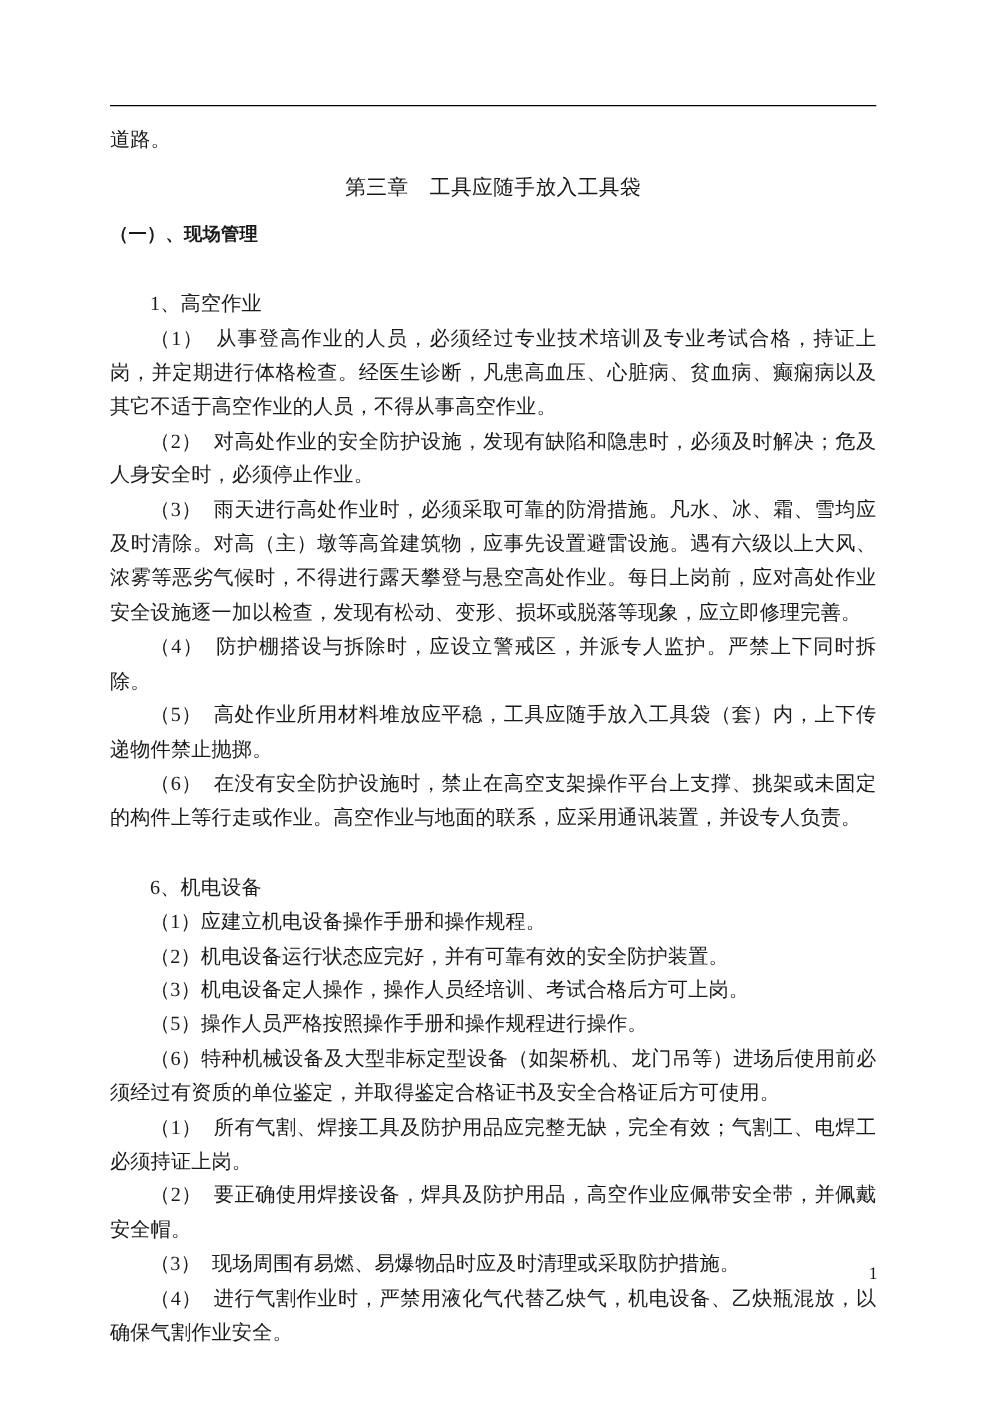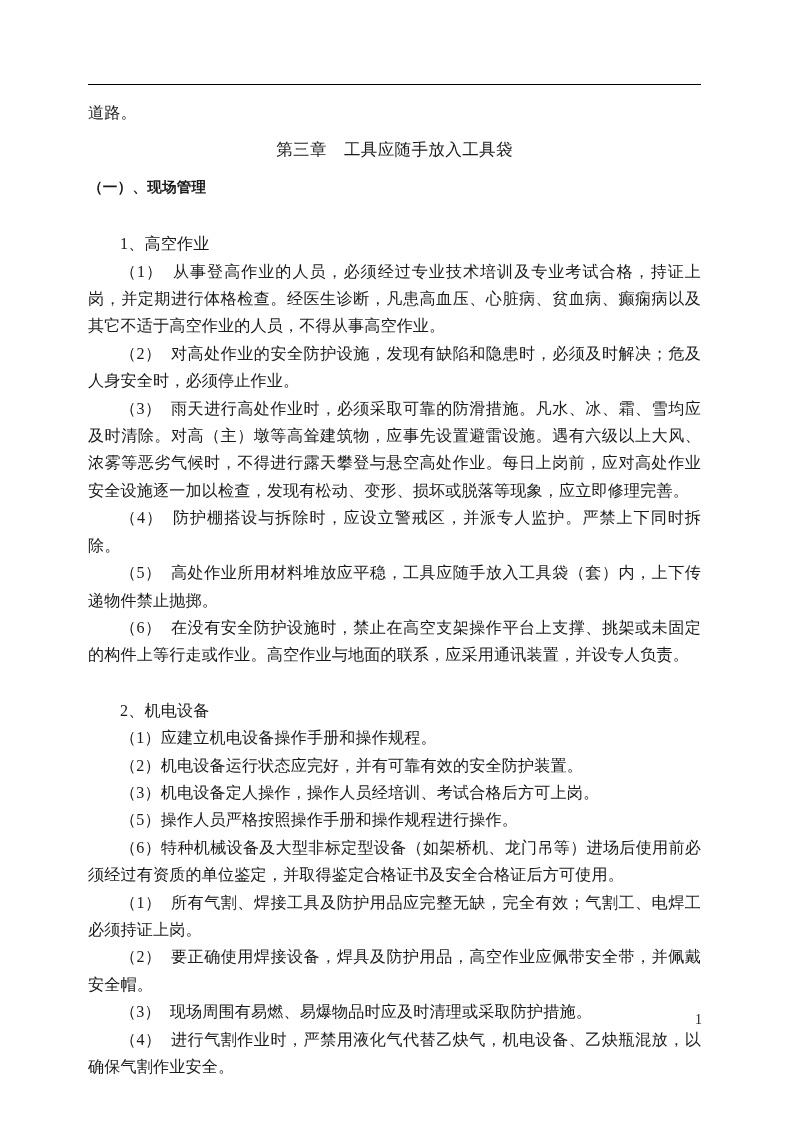--- a/index.html
+++ b/index.html
@@ -64,21 +64,21 @@
   .h-level1 {
     font-family: "Liberation Sans", "DejaVu Sans", sans-serif;
     font-weight: bold;
     font-size: 15.6px;
     line-height: 27.4px;
     margin: 0 0 10px 0;
     letter-spacing: 0.2px;
   }
   
   .h-level2 {
-    font-family: Liberation Mono, monospace;
+    font-family: Liberation Serif, serif;
     font-weight: bold;
     font-size: 14.6px;
     line-height: 27.4px;
     margin: 0 0 1px 0;
     letter-spacing: 0.2px;
   }
   
   .sub-num {
     text-indent: 32px;
     margin-top: 28px;
@@ -119,21 +119,21 @@
     <p class="h-level2">（一）、现场管理</p>
 
     <div id="groups-container">
         <p class="body-text sub-num">1、高空作业</p>
         <p class="body-text item"><span>（1）</span><span class="lead-gap"></span><span>从事登高作业的人员，必须经过专业技术培训及专业考试合格，持证上岗，并定期进行体格检查。经医生诊断，凡患高血压、心脏病、贫血病、癫痫病以及其它不适于高空作业的人员，不得从事高空作业。</span></p>
         <p class="body-text item"><span>（2）</span><span class="lead-gap"></span><span>对高处作业的安全防护设施，发现有缺陷和隐患时，必须及时解决；危及人身安全时，必须停止作业。</span></p>
         <p class="body-text item"><span>（3）</span><span class="lead-gap"></span><span>雨天进行高处作业时，必须采取可靠的防滑措施。凡水、冰、霜、雪均应及时清除。对高（主）墩等高耸建筑物，应事先设置避雷设施。遇有六级以上大风、浓雾等恶劣气候时，不得进行露天攀登与悬空高处作业。每日上岗前，应对高处作业安全设施逐一加以检查，发现有松动、变形、损坏或脱落等现象，应立即修理完善。</span></p>
         <p class="body-text item"><span>（4）</span><span class="lead-gap"></span><span>防护棚搭设与拆除时，应设立警戒区，并派专人监护。严禁上下同时拆除。</span></p>
         <p class="body-text item"><span>（5）</span><span class="lead-gap"></span><span>高处作业所用材料堆放应平稳，工具应随手放入工具袋（套）内，上下传递物件禁止抛掷。</span></p>
         <p class="body-text item"><span>（6）</span><span class="lead-gap"></span><span>在没有安全防护设施时，禁止在高空支架操作平台上支撑、挑架或未固定的构件上等行走或作业。高空作业与地面的联系，应采用通讯装置，并设专人负责。</span></p>
-        <p class="body-text sub-num">2、机电设备</p>
+        <p class="body-text sub-num">6、机电设备</p>
         <p class="body-text item"><span>（1）</span><span>应建立机电设备操作手册和操作规程。</span></p>
         <p class="body-text item"><span>（2）</span><span>机电设备运行状态应完好，并有可靠有效的安全防护装置。</span></p>
         <p class="body-text item"><span>（3）</span><span>机电设备定人操作，操作人员经培训、考试合格后方可上岗。</span></p>
         <p class="body-text item"><span>（5）</span><span>操作人员严格按照操作手册和操作规程进行操作。</span></p>
         <p class="body-text item"><span>（6）</span><span>特种机械设备及大型非标定型设备（如架桥机、龙门吊等）进场后使用前必须经过有资质的单位鉴定，并取得鉴定合格证书及安全合格证后方可使用。</span></p>
         <p class="body-text item"><span>（1）</span><span class="lead-gap"></span><span>所有气割、焊接工具及防护用品应完整无缺，完全有效；气割工、电焊工必须持证上岗。</span></p>
         <p class="body-text item"><span>（2）</span><span class="lead-gap"></span><span>要正确使用焊接设备，焊具及防护用品，高空作业应佩带安全带，并佩戴安全帽。</span></p>
         <p class="body-text item"><span>（3）</span><span class="lead-gap"></span><span>现场周围有易燃、易爆物品时应及时清理或采取防护措施。</span></p>
         <p class="body-text item"><span>（4）</span><span class="lead-gap"></span><span>进行气割作业时，严禁用液化气代替乙炔气，机电设备、乙炔瓶混放，以确保气割作业安全。</span></p>
       </div>

